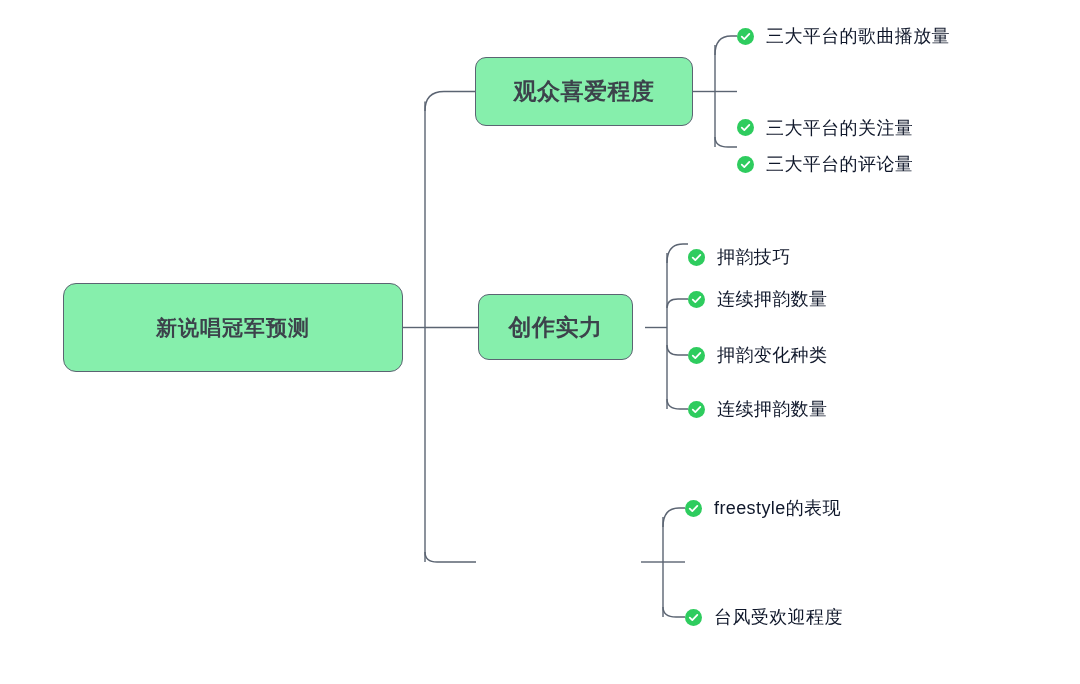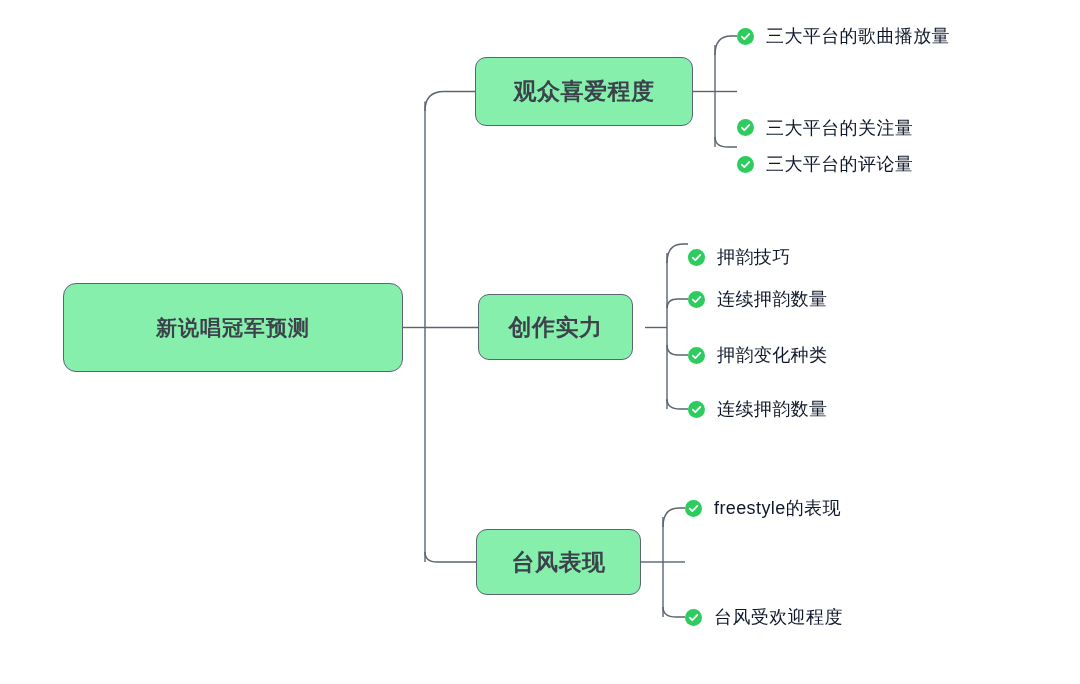--- a/index.html
+++ b/index.html
@@ -121,23 +121,20 @@
   <div class="node node-root">
     <span>新说唱冠军预测</span>
   </div>
 
   <div class="node node-branch branch-1">
     <span>观众喜爱程度</span>
   </div>
   <div class="node node-branch branch-2">
     <span>创作实力</span>
   </div>
-  <div class="node node-branch branch-3">
-    <span>台风表现</span>
-  </div>
 
   <div class="leaf" style="left:737px; top:23px;">
     <svg class="leaf-icon" viewBox="0 0 20 20">
       <circle cx="10" cy="10" r="10" fill="#2ecc5e"></circle>
       <path d="M5.6 10.2 L8.6 13.1 L14.5 6.9" stroke="#ffffff" stroke-width="2.1" fill="none" stroke-linecap="round" stroke-linejoin="round"></path>
     </svg>
     <span class="leaf-label">三大平台的歌曲播放量</span>
   </div>
   <div class="leaf" style="left:737px; top:78.5px;margin-top:36px;">
     <svg class="leaf-icon" viewBox="0 0 20 20">

